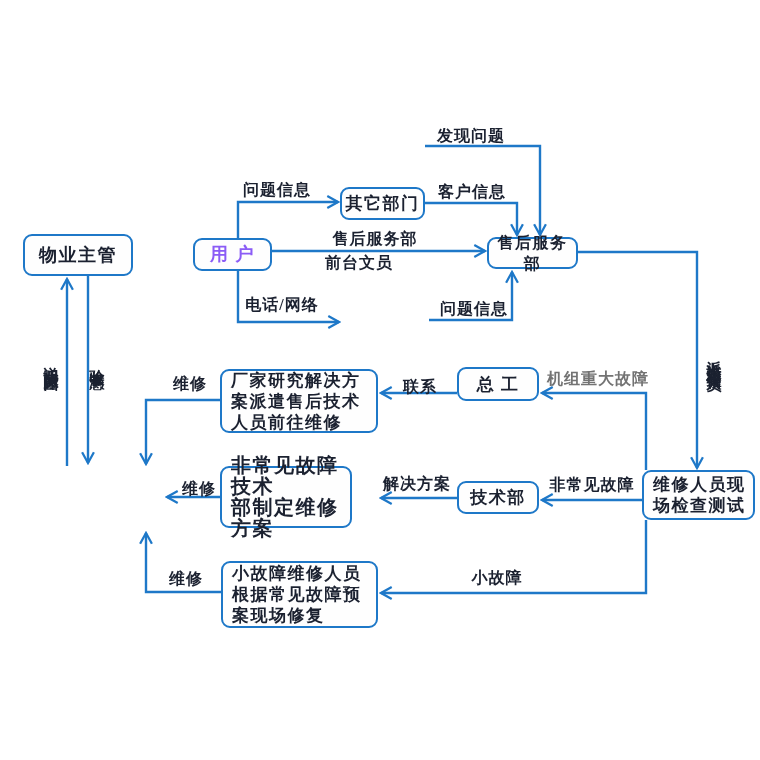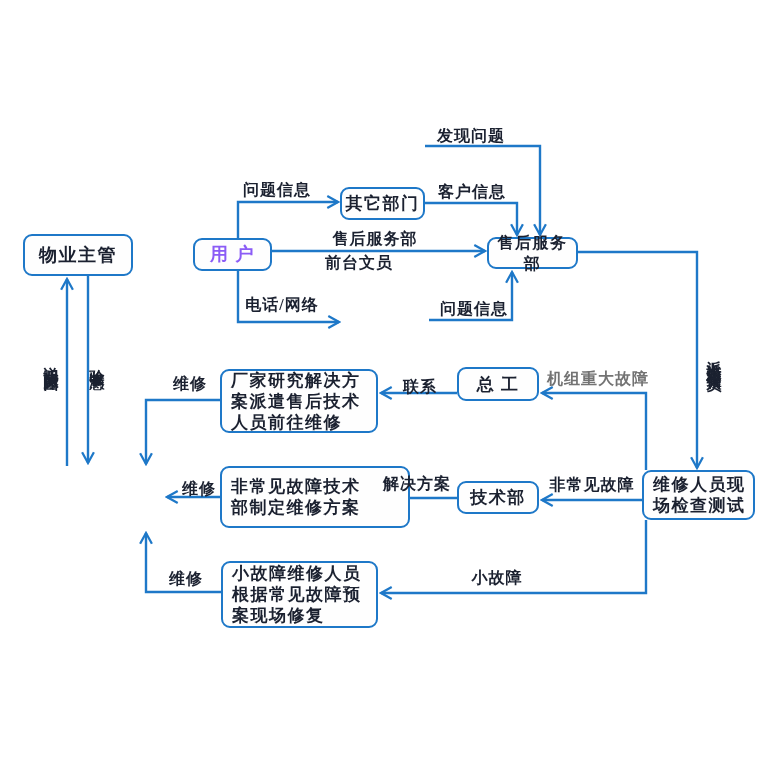--- a/index.html
+++ b/index.html
@@ -57,21 +57,21 @@
 
   <div class="node" style="left: 340px; top: 187px; width: 85px; height: 33px; font-size: 17px; border-color: rgb(30, 120, 200); color: rgb(27, 33, 48);">其它部门</div>
   <div class="node" style="left: 193px; top: 238px; width: 79px; height: 33px; font-size: 18px; border-color: rgb(30, 120, 200); color: #8b5cf6;">用 户</div>
   <div class="node" style="left: 487px; top: 237px; width: 91px; height: 32px; font-size: 16px; border-color: rgb(30, 120, 200); color: rgb(27, 33, 48);">售后服务部</div>
   <div class="node" style="left: 23px; top: 234px; width: 110px; height: 42px; font-size: 18px; border-color: rgb(30, 120, 200); color: rgb(27, 33, 48);">物业主管</div>
   <div class="node multi" style="left: 220px; top: 369px; width: 158px; height: 64px; font-size: 17px; border-color: rgb(30, 120, 200); color: rgb(27, 33, 48);">厂家研究解决方
 案派遣售后技术
 人员前往维修</div>
   <div class="node" style="left: 457px; top: 367px; width: 82px; height: 34px; font-size: 17px; border-color: rgb(30, 120, 200); color: rgb(27, 33, 48);">总 工</div>
   <div class="node" style="left: 457px; top: 481px; width: 82px; height: 33px; font-size: 17px; border-color: rgb(30, 120, 200); color: rgb(27, 33, 48);">技术部</div>
-  <div class="node multi" style="left: 220px; top: 466px; width: 190px; height: 62px; font-size: 17px; border-color: rgb(30, 120, 200); color: rgb(27, 33, 48); text-align: right;">非常见故障技术
+  <div class="node multi" style="left: 220px; top: 466px; width: 132px; height: 62px; font-size: 20px; border-color: rgb(30, 120, 200); color: rgb(27, 33, 48);">非常见故障技术
 部制定维修方案</div>
   <div class="node multi" style="left: 642px; top: 470px; width: 113px; height: 50px; font-size: 17px; border-color: rgb(30, 120, 200); color: rgb(27, 33, 48);">维修人员现
 场检查测试</div>
   <div class="node multi" style="left: 221px; top: 561px; width: 157px; height: 67px; font-size: 17px; border-color: rgb(30, 120, 200); color: rgb(27, 33, 48);">小故障维修人员
 根据常见故障预
 案现场修复</div>
 
   <span class="elabel" style="left: 471px; top: 136px; color: rgb(27, 33, 48);">发现问题</span>
   <span class="elabel" style="left: 277px; top: 190px; color: rgb(27, 33, 48);">问题信息</span>
   <span class="elabel" style="left: 472px; top: 192px; color: rgb(27, 33, 48);">客户信息</span>

